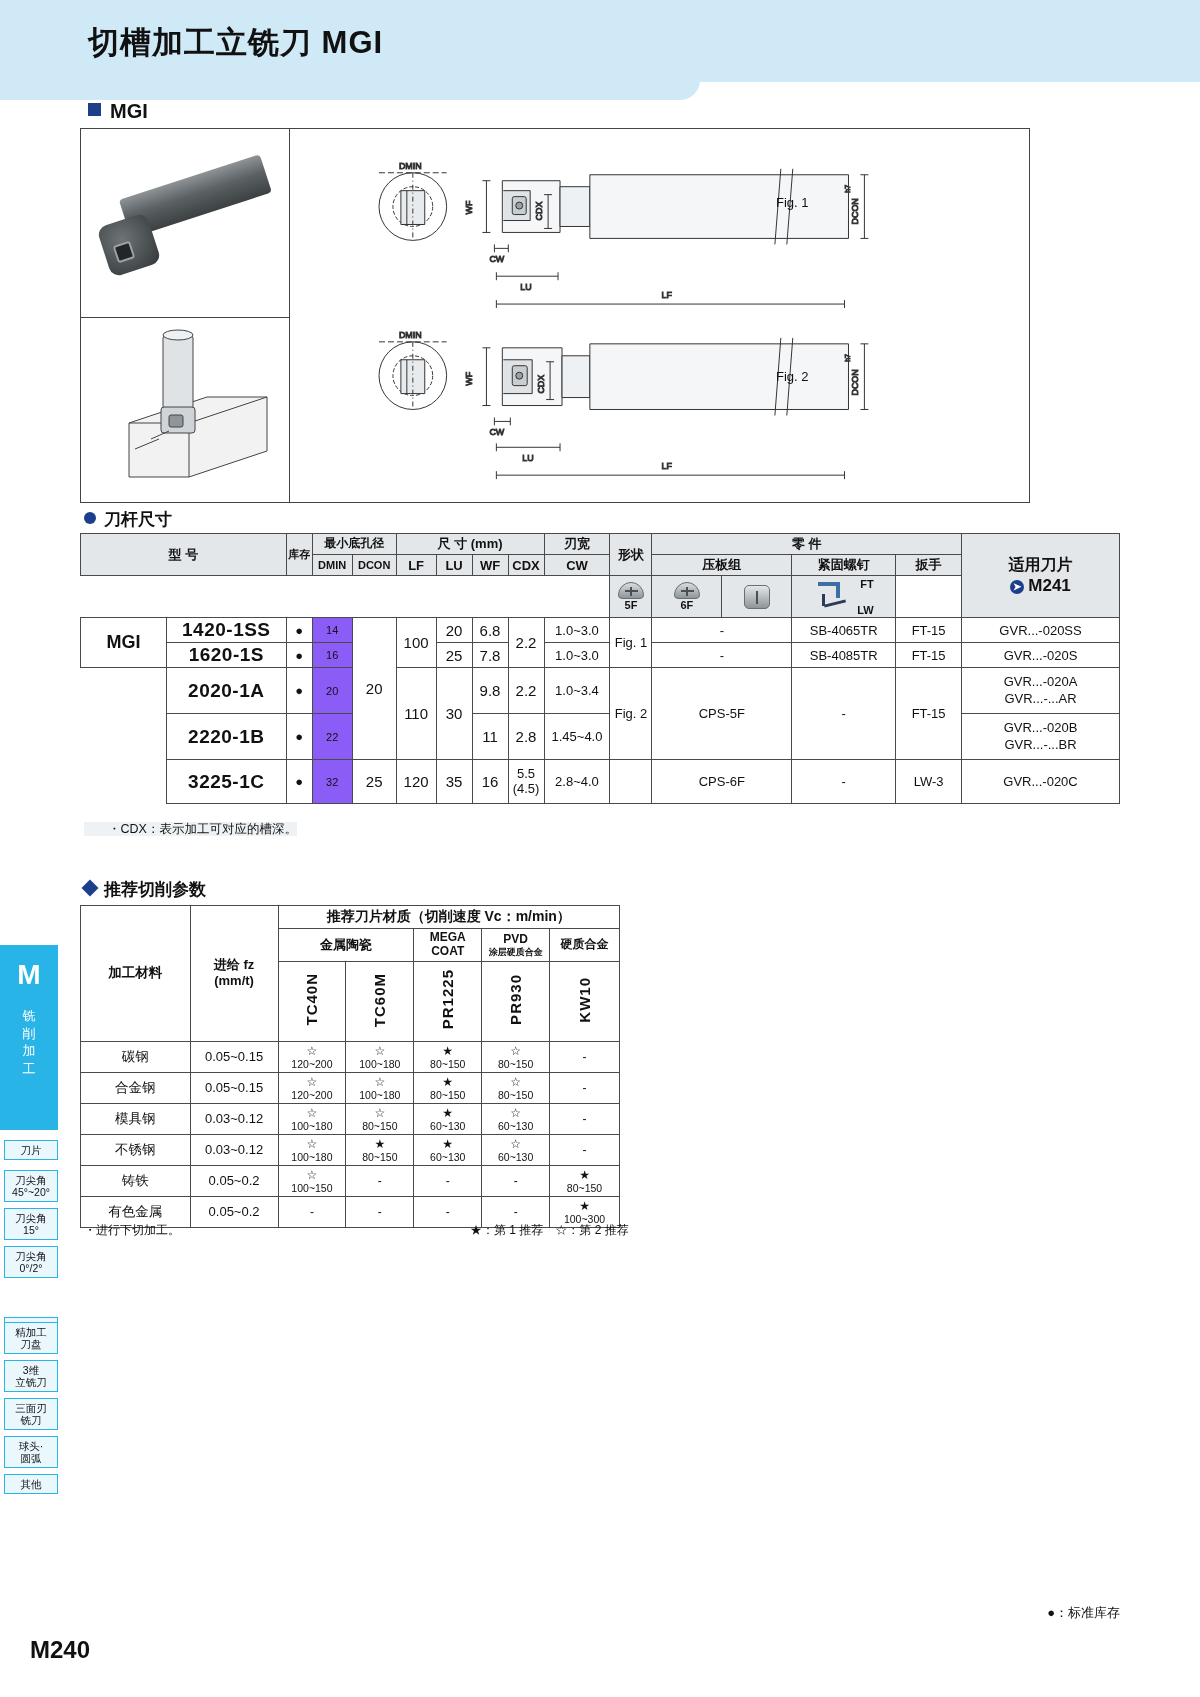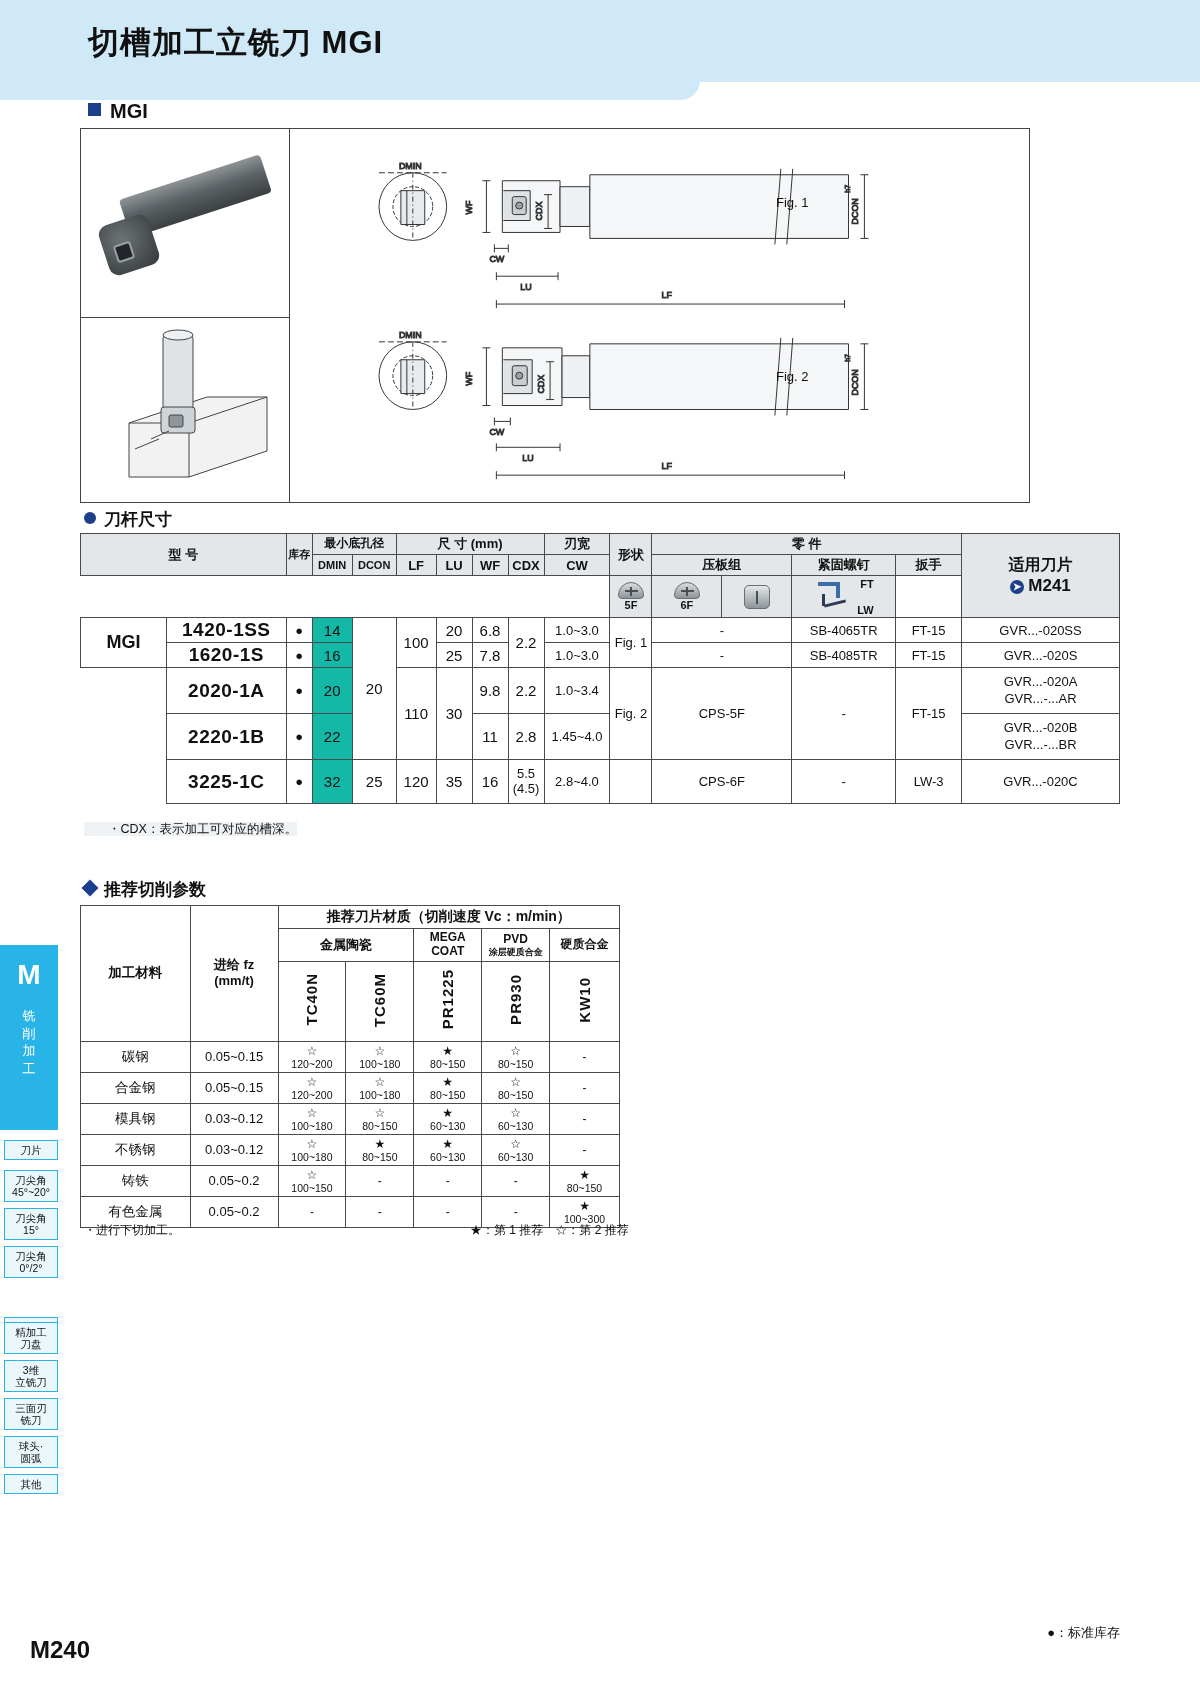--- a/index.html
+++ b/index.html
@@ -104,21 +104,21 @@
   }
   .dimtable th,.dimtable td{
     border:1px solid #4a4a4a;
     text-align:center; vertical-align:middle;
     padding:1px 2px;
   }
   .dimtable th{ background:#dfe3e6; font-weight:bold; }
   .dimtable .hd-grey{ background:#e3e7ea; }
   .dimtable .model-main{ font-size:19px; font-weight:bold; letter-spacing:0.5px;}
   .dimtable .model-pref{ font-size:18px; font-weight:bold; }
-  .dimtable td.dm{ background:#14b8a6; font-size:15px; }
+  .dimtable td.dm{ background:#8b5cf6; font-size:11px; }
   .dimtable td.big{ font-size:15px; }
   .dimtable td.small{ font-size:13px;margin-top:39px; }
   .dimtable td.fig{ font-size:13px; }
   .dot-mark{ font-size:13px; }
 
   .icon-cell{ height:42px; position:relative; }
   .screw-icon{
     width:26px;height:17px;border-radius:13px 13px 4px 4px;
     background:linear-gradient(180deg,#d9dde0,#8e9498);
     border:1px solid #6a6f73; margin:0 auto; position:relative;
@@ -212,21 +212,21 @@
   }
   .rail-item{
     position:absolute; left:4px; width:54px;
     border:1px solid #29b4e8; background:#eaf7fd;
     font-size:10.5px; text-align:center; color:#111;
     line-height:1.15; padding:3px 1px;
   }
 
   
   .stock-note{
-    position:absolute; right:80px; top:1604px; font-size:13px;margin-top:20px;
+    position:absolute; right:80px; top:1604px; font-size:13px;
   }
   .pagenum{
     position:absolute; left:30px; top:1636px; font-size:24px; font-weight:bold;
   }
 </style>
 </head>
 <body>
 
 <div class="header-band"></div>
 <div class="header-title">切槽加工立铣刀 MGI</div>

